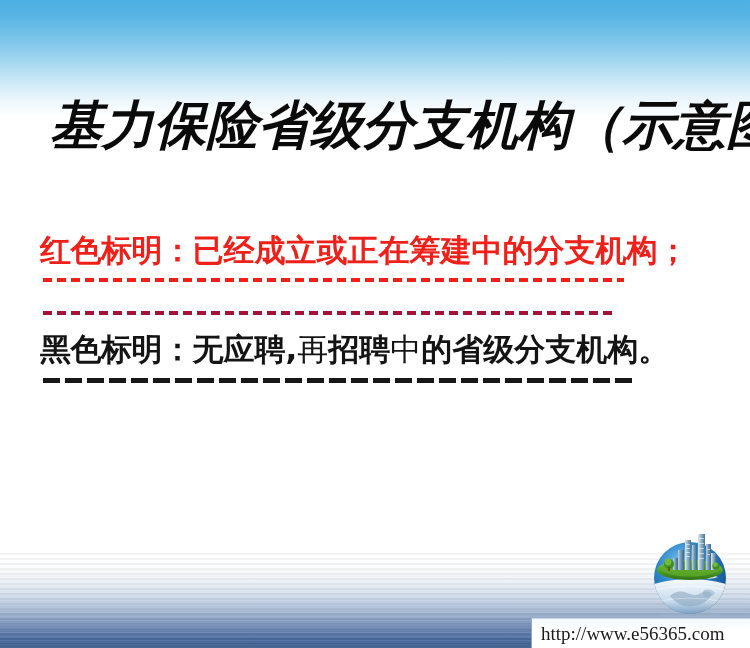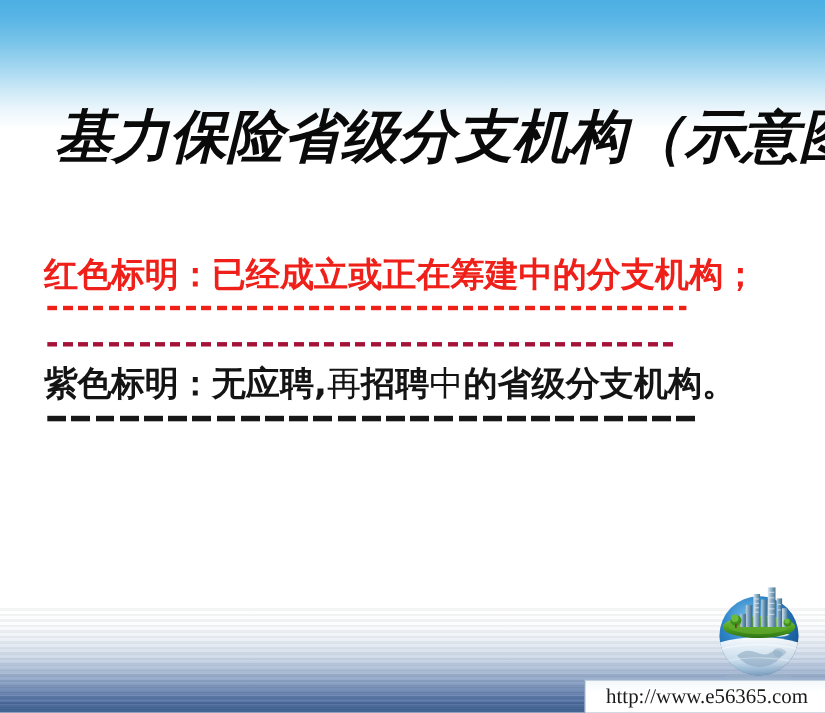--- a/index.html
+++ b/index.html
@@ -155,21 +155,21 @@
   
   .url-plate {
     position:absolute;
     left:531px; top:618px;
     width:219px; height:30px;
     background:linear-gradient(to bottom,#f4f8fb 0%, #ffffff 40%, #ffffff 100%);
     border-left:1px solid #8fa7c0;
     border-top:1px solid #c8d6e4;
     display:flex;
     align-items:center;
-    padding-left:19px;
+    padding-left:9px;
   }
   .url-text {
     font-family:"Liberation Serif","DejaVu Serif",serif;
     font-size:19px;
     color:#1b1b1b;
     white-space:nowrap;
     letter-spacing:0px;
   }
 </style>
 </head>
@@ -196,21 +196,21 @@
     <div class="gap-a"></div>
 
     <div class="legend-row row-plum">
       <div class="rule rule-plum"></div>
     </div>
 
     <div class="gap-b"></div>
 
     <div class="legend-row row-black">
       <div class="legend-text">
-        <span class="lead">紫色标明：</span><span>无应聘,</span><span class="thin">再</span><span>招聘</span><span class="thin">中</span><span>的省级分支机构。</span>
+        <span class="lead">黑色标明：</span><span>无应聘,</span><span class="thin">再</span><span>招聘</span><span class="thin">中</span><span>的省级分支机构。</span>
       </div>
       <div class="rule rule-black"></div>
     </div>
 
   </div>
 
   <div class="logo">
     <svg viewBox="0 0 104 104" width="104" height="104">
       <defs>
         <radialGradient id="gOcean" cx="38%" cy="30%" r="78%">

